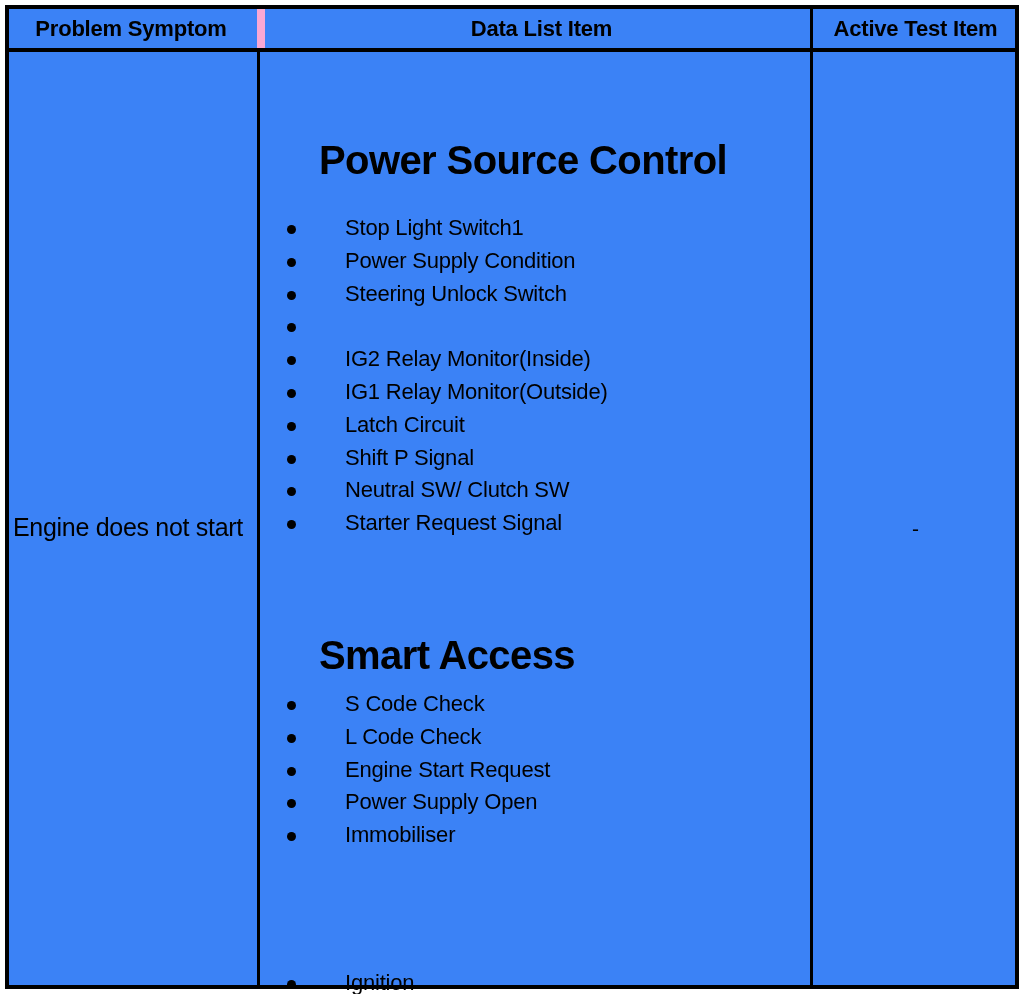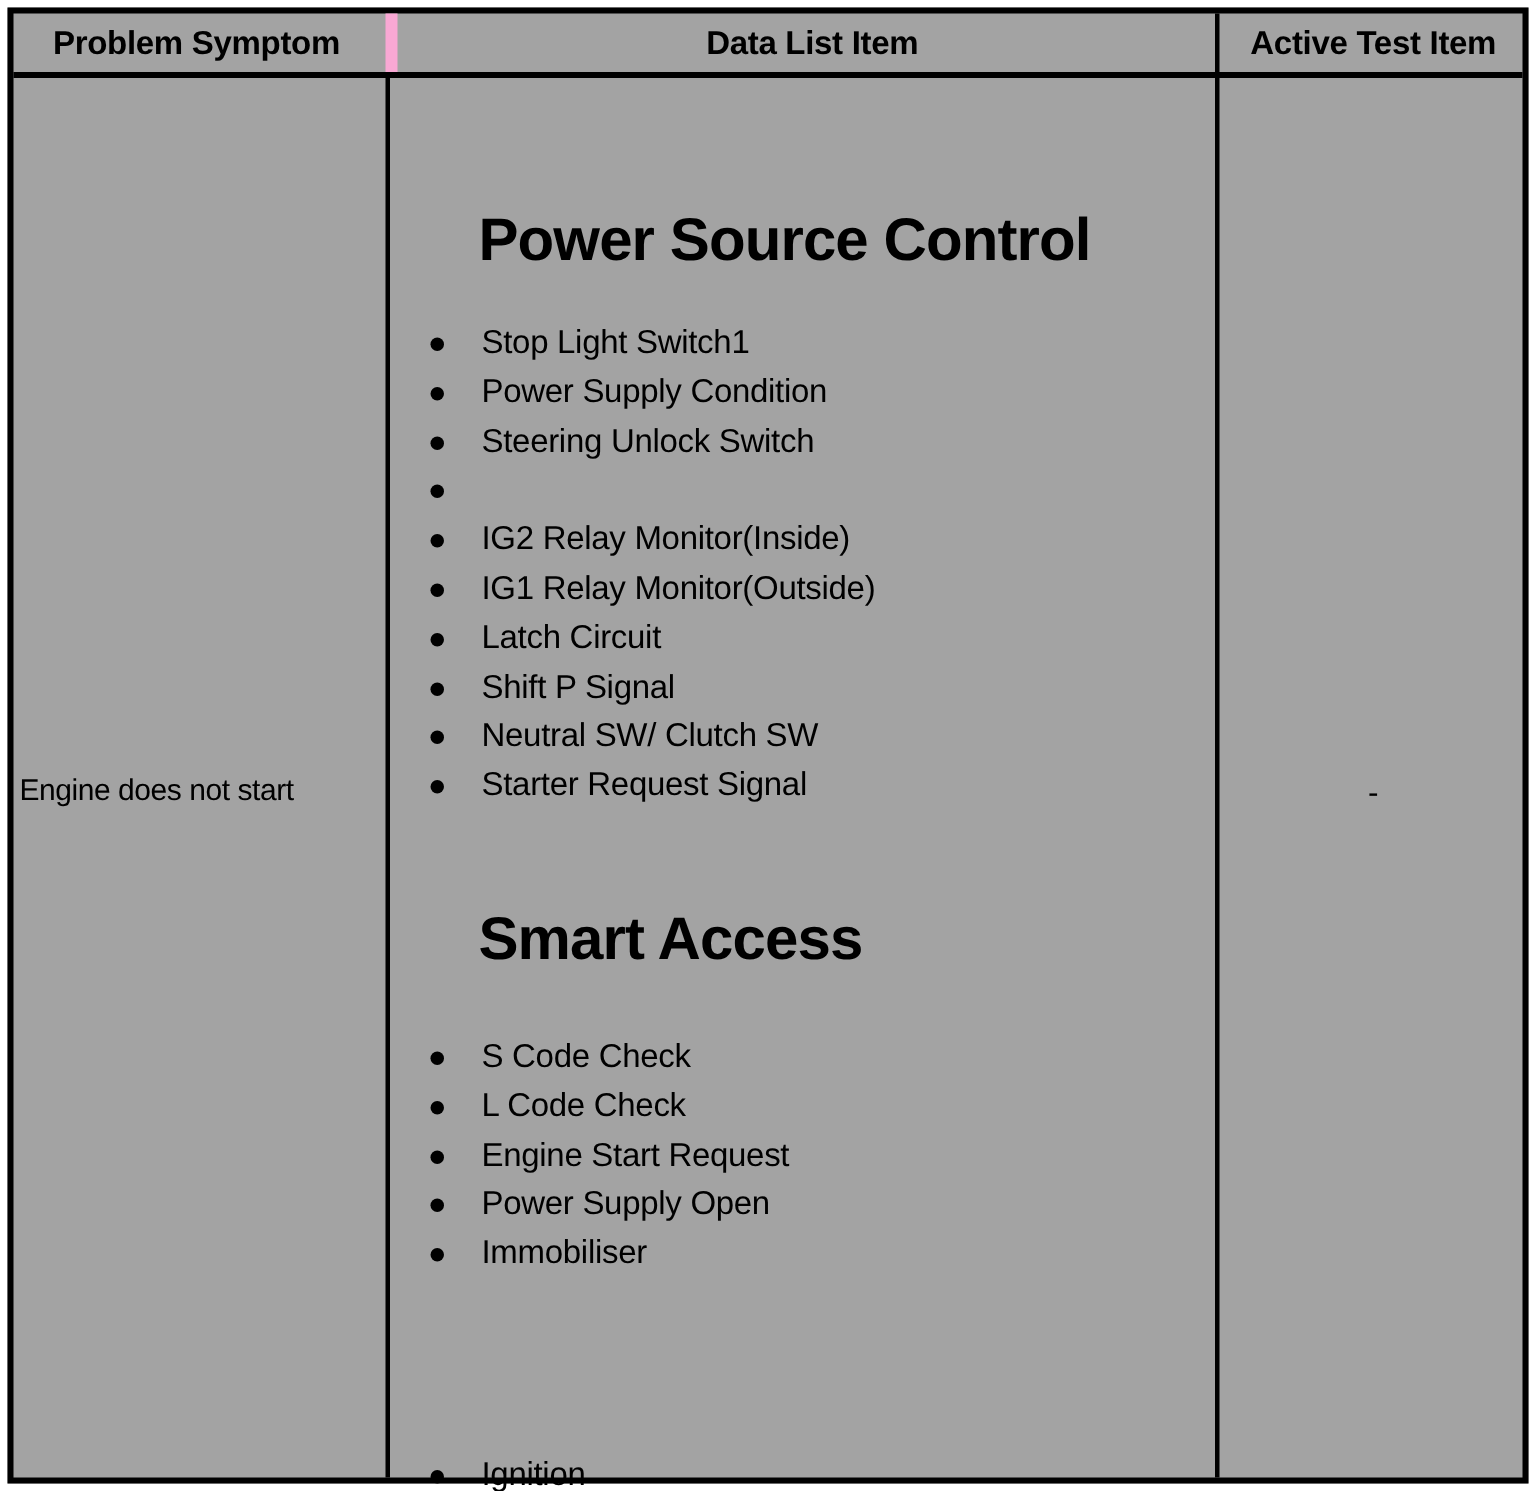--- a/index.html
+++ b/index.html
@@ -24,21 +24,21 @@
 
   
   .table-frame {
     position: absolute;
     left: 5px;
     top: 5px;
     width: 1014px;   
     height: 984px;
     box-sizing: border-box;
     border: 4px solid #000;
-    background: #a3a3a3;
+    background: #3b82f6;
   }
 
   
   .header-row {
     position: absolute;
     left: 0;
     top: 0;
     right: 0;
     height: 43px;
     border-bottom: 4px solid #000;
@@ -76,21 +76,21 @@
   .bcell-1 { left: 0px;   width: 244px; }
   .bcell-2 { left: 248px; width: 553px; border-left: 3px solid #000; }
   .bcell-3 { left: 801px; width: 205px; border-left: 3px solid #000; }
 
   
   .symptom-text {
     position: absolute;
     left: 4px;
     top: 463px;
     width: 240px;
-    font-size: 20px;
+    font-size: 25px;
     line-height: 25px;
     white-space: nowrap;
     letter-spacing: -0.3px;
   }
 
   
   .dash-text {
     position: absolute;
     left: 0;
     top: 464px;
@@ -124,37 +124,37 @@
     margin: 0;
     padding: 0;
     list-style: none;
   }
   .bullet-item {
     position: relative;
     height: 32.8px;
     line-height: 32.8px;
     font-size: 22px;
     white-space: nowrap;
-    padding-left: 61px;
+    padding-left: 85px;
     letter-spacing: -0.2px;
   }
   .bullet-item .dot {
     position: absolute;
     left: 27px;
     top: 13px;
     width: 9px;
     height: 9px;
     background: #000;
     border-radius: 50%;
   }
 
   
   .sec-0-title { top: 56px; }
   .sec-0-list  { top: 131px; }
-  .sec-1-title { top: 522px; }
+  .sec-1-title { top: 551px; }
   .sec-1-list  { top: 607px; }
   .sec-2-title { top: 808px; }
   .sec-2-list  { top: 886px; }
 </style>
 </head>
 <body>
 
 <div class="page">
   <div class="table-frame">
 

